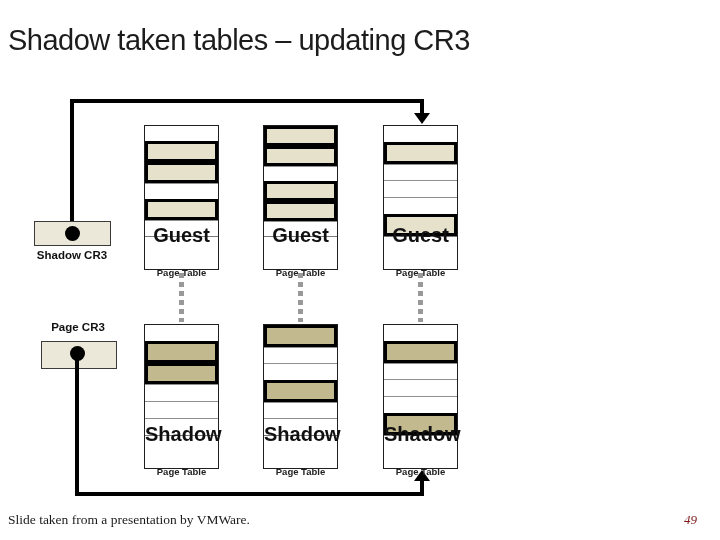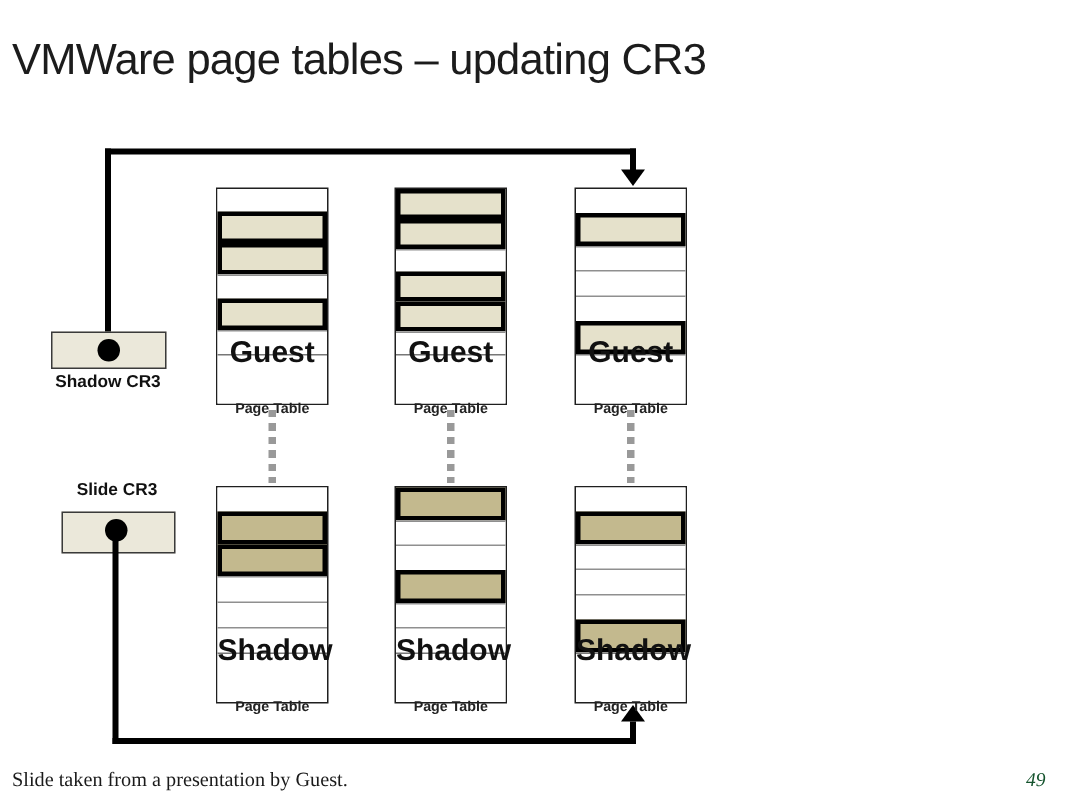--- a/index.html
+++ b/index.html
@@ -55,38 +55,38 @@
     width:5px;
     background:repeating-linear-gradient(to bottom, #999 0px, #999 5px, transparent 5px, transparent 9px);
   }
 
   .footer-credit {
     left:8px; top:512px; font-family:"Liberation Serif", serif;
     font-size:13.5px; color:#1a1a1a;
   }
   .page-number {
     left:684px; top:512px; font-family:"Liberation Serif", serif;
-    font-style:italic; font-size:13px; color:#14532d;
+    font-style:italic; font-size:13px; color:#7f1d1d;
   }
 </style>
 </head>
 <body>
 
-<div class="abs slide-title">VMWare page tables – updating CR3</div>
+<div class="abs slide-title">Shadow taken tables – updating CR3</div>
 
 <div class="abs pline" style="left:70px; top:99px; width:4px; height:131px;"></div>
 <div class="abs pline" style="left:70px; top:99px; width:354px; height:4px;"></div>
 <div class="abs pline" style="left:420px; top:99px; width:4px; height:16px;"></div>
 <div class="abs arrow-down" style="left:414px; top:113px;"></div>
 
 <div class="abs cr3-box" style="left: 34px; top: 221px; width: 75px; height: 23px; background: rgb(235, 232, 218);"></div>
 <div class="abs dot" style="left:65px; top:226px;"></div>
 <div class="abs cr3-label" style="left:30px; top:249px; width:84px;">Shadow CR3</div>
 
-<div class="abs cr3-label" style="left:38px; top:321px; width:80px;">Slide CR3</div>
+<div class="abs cr3-label" style="left:38px; top:321px; width:80px;">Page CR3</div>
 <div class="abs cr3-box" style="left: 41px; top: 341px; width: 74px; height: 26px; background: rgb(235, 232, 218);"></div>
 <div class="abs dot" style="left:70px; top:346px;"></div>
 
 <div class="abs pline" style="left:75px; top:353px; width:4px; height:143px;"></div>
 <div class="abs pline" style="left:75px; top:492px; width:349px; height:4px;"></div>
 <div class="abs pline" style="left:420px; top:481px; width:4px; height:15px;"></div>
 <div class="abs arrow-up" style="left:414px; top:470px;"></div>
 
 <div class="abs ptable" style="left:144px; top:125px;">
   <div class="rows">
@@ -171,14 +171,14 @@
       <div class="row plain"></div>
       <div class="row plain"></div>
       <div class="row fill" style="background: rgb(195, 185, 142);"></div>
     </div>
   <div class="tlabel">
     <div class="t1">Shadow</div>
     <div class="t2">Page Table</div>
   </div>
 </div>
 
-<div class="abs footer-credit">Slide taken from a presentation by Guest.</div>
+<div class="abs footer-credit">Slide taken from a presentation by VMWare.</div>
 <div class="abs page-number">49</div>
 
 </body></html>

